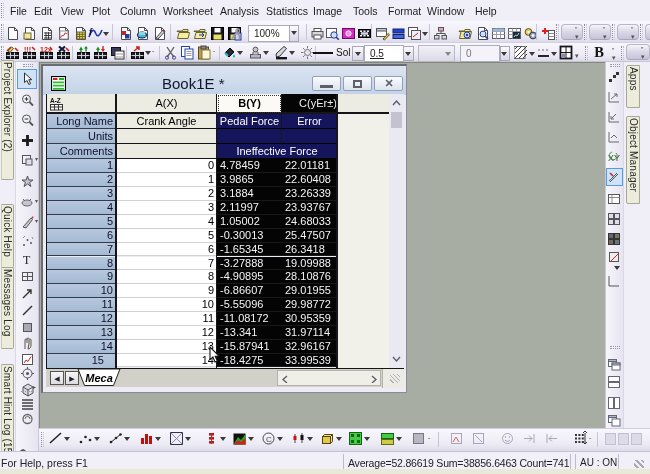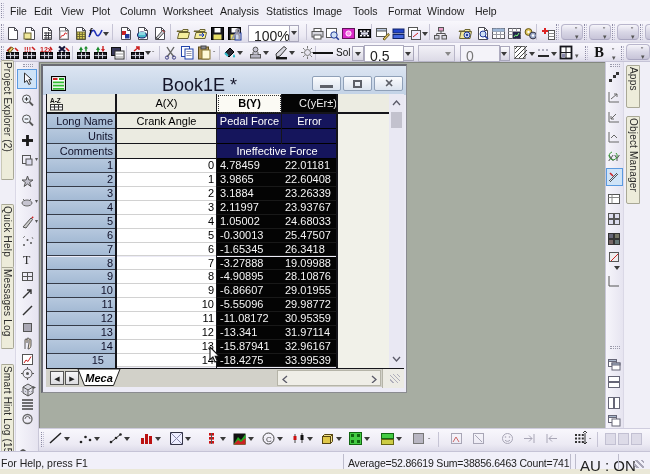--- a/index.html
+++ b/index.html
@@ -11,21 +11,21 @@
 .ovf{position:absolute;color:#555;font-size:7px;line-height:7px;}
 .tab-l{position:absolute;left:1px;width:13px;background:#EDECDA;border:1px solid #a9a896;border-left:1px solid #c9c8b6;border-radius:0 2px 2px 0;overflow:hidden;}
 .tab-r{position:absolute;left:2px;width:14px;background:#EDECDA;border:1px solid #a9a896;border-radius:2px 0 0 2px;overflow:hidden;}
 .vtext{writing-mode:vertical-rl;font-size:10px;color:#2a2a2a;display:block;margin:1px auto 0;white-space:nowrap;letter-spacing:0.2px;}
 .cell{position:absolute;font-size:11px;overflow:hidden;white-space:nowrap;}
 .rh{background:linear-gradient(#B6C8DE,#A4BAD4);color:#101028;text-align:right;border-bottom:1px solid #353b48;}
 .acell{background:#fff;color:#000;text-align:right;border-bottom:1px solid #d2d2d2;}
 .bcell{background:#040404;color:#f4f4f4;border-bottom:1px solid #191919;}
 .navy{background:#15155C;color:#fff;text-align:center;border-bottom:1px solid #000;}
 .hdr{background:#ECECE2;color:#000;text-align:center;border-bottom:2px solid #15151a;}
-.combo{position:absolute;background:#fff;border:1px solid #aeacc0;height:17px;font-size:14px;color:#222;}
+.combo{position:absolute;background:#fff;border:1px solid #aeacc0;height:17px;font-size:10px;color:#222;}
 .cb{position:absolute;background:linear-gradient(#fbfbfd,#d8d6e3);border:1px solid #a9a7bb;}
 .mbtn{position:absolute;top:8px;width:29px;height:15px;background:linear-gradient(#fbfcfe,#dce4ef);border:1px solid #8fa0b8;border-radius:2px;}
 </style></head><body>
 
 <div class="ab" style="left:0;top:0;width:650px;height:21px;background:#F0EFF7;"></div>
 <div class="ab grip" style="left:1px;top:3px;height:15px;"></div>
 <div class="ab" style="left:10px;top:5px;font-size:10.5px;color:#1c1c1c;">File</div>
 <div class="ab" style="left:34px;top:5px;font-size:10.5px;color:#1c1c1c;">Edit</div>
 <div class="ab" style="left:61px;top:5px;font-size:10.5px;color:#1c1c1c;">View</div>
 <div class="ab" style="left:92px;top:5px;font-size:10.5px;color:#1c1c1c;">Plot</div>
@@ -456,21 +456,21 @@
 <div class="ab" style="left:41px;top:64px;width:366px;height:329px;background:#ECEBF6;border:1px solid #8a8b90;border-top:2px solid #6a6b73;border-left:2px solid #6a6b73;">
 <div class="ab" style="left:0px;top:0px;right:0px;height:29px;background:linear-gradient(#DCE5F2,#C2D2E6);">
 <svg class="ab" style="left:8px;top:10px;" width="15" height="15" viewBox="0 0 15 15">
         <rect x="0.5" y="0.5" width="14" height="14" fill="#fff" stroke="#000" stroke-width="1.2"></rect>
         <rect x="2" y="2" width="4.5" height="2" fill="#c22"></rect>
         <rect x="8" y="2" width="5" height="2" fill="#2a2"></rect>
         <rect x="2" y="5.5" width="11" height="1.8" fill="#3b3"></rect>
         <rect x="2" y="8.7" width="11" height="1.8" fill="#3b3"></rect>
         <rect x="2" y="11.9" width="11" height="1.8" fill="#3b3"></rect>
       </svg>
-<div class="ab" style="left:119px;top:9px;font-size:18px;color:#141428;">Book1E *</div>
+<div class="ab" style="left:119px;top:9px;font-size:15px;color:#141428;">Book1E *</div>
 <div class="mbtn" style="left:269px;top:10px;"></div>
 <div class="mbtn" style="left:300px;top:10px;"></div>
 <div class="mbtn" style="left:331px;top:10px;"></div>
 <div class="ab" style="left:277px;top:19px;width:13px;height:3px;background:#5d6068;"></div>
 <div class="ab" style="left:310px;top:14px;width:9px;height:8px;border:2px solid #5d6068;"></div>
 <div class="ab" style="left:340px;top:12px;width:12px;height:11px;font-size:11px;font-weight:bold;color:#5d6068;line-height:11px;text-align:center;">✕</div>
 </div>
 </div>
 <div class="cell hdr" style="left:47px;top:94.0px;width:69px;height:20.00px;line-height:19px;padding:0 0px;"></div>
 <svg class="ab" style="left:50px;top:97px;" width="14" height="14" viewBox="0 0 14 14">
@@ -783,15 +783,15 @@
 <div class="ab" style="left:605px;top:433px;width:11px;height:12px;background:#dddbe8;border:1px solid #c2c0d2;"></div>
 <div class="ab" style="left:618px;top:433px;width:11px;height:12px;background:#dddbe8;border:1px solid #c2c0d2;"></div>
 <div class="ab" style="left:631px;top:433px;width:11px;height:12px;background:#dddbe8;border:1px solid #c2c0d2;"></div>
 <div class="ab" style="left:0;top:451px;width:650px;height:23px;background:#F1F0F9;border-top:1px solid #c5c3d6;">
 <div class="ab" style="left:0;bottom:0;width:650px;height:5px;background:#EAE8D8;"></div>
 <div class="ab" style="left:1px;top:5px;font-size:10.5px;color:#222;">For Help, press F1</div>
 <div class="ab" style="left:343px;top:2px;width:1px;height:15px;background:#bdbccc;"></div>
 <div class="ab" style="left:348px;top:5px;font-size:10.5px;letter-spacing:-0.2px;color:#222;">Average=52.86619 Sum=38856.6463 Count=741</div>
 <div class="ab" style="left:570px;top:2px;width:1px;height:15px;background:#bdbccc;"></div>
 <div class="ab" style="left:575px;top:2px;width:1px;height:15px;background:#bdbccc;"></div>
-<div class="ab" style="left:580px;top:5px;font-size:15px;color:#222;">AU : ON</div>
+<div class="ab" style="left:580px;top:5px;font-size:10px;color:#222;">AU : ON</div>
 <div class="ab" style="left:618px;top:2px;width:1px;height:15px;background:#bdbccc;"></div>
 <div class="ab" style="left:634px;top:8px;width:10px;height:8px;background:repeating-linear-gradient(45deg,transparent 0 2px,#aaa8b8 2px 4px);"></div>
 </div>
 </body></html>

